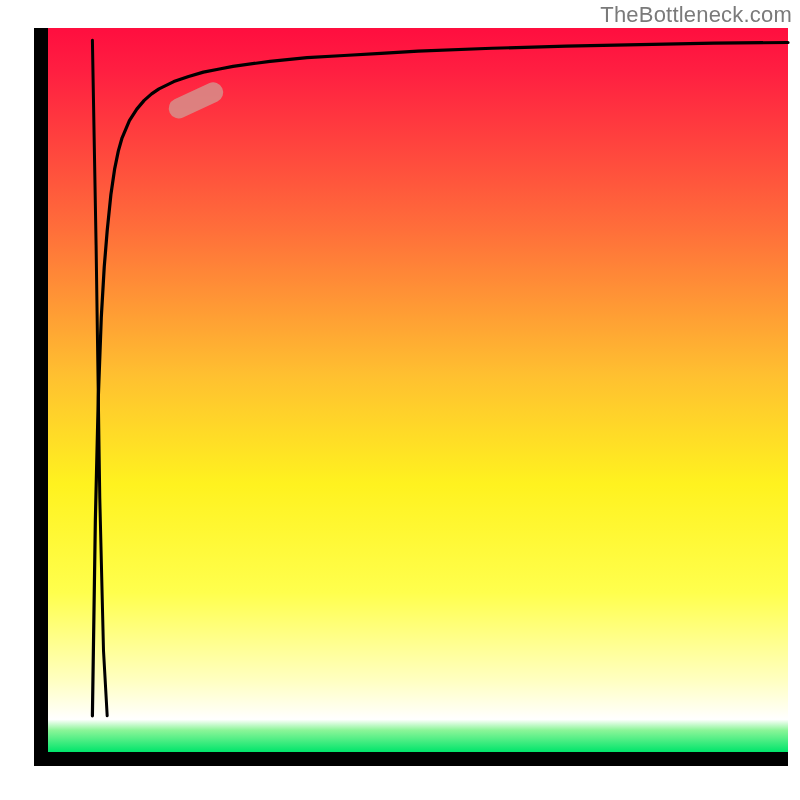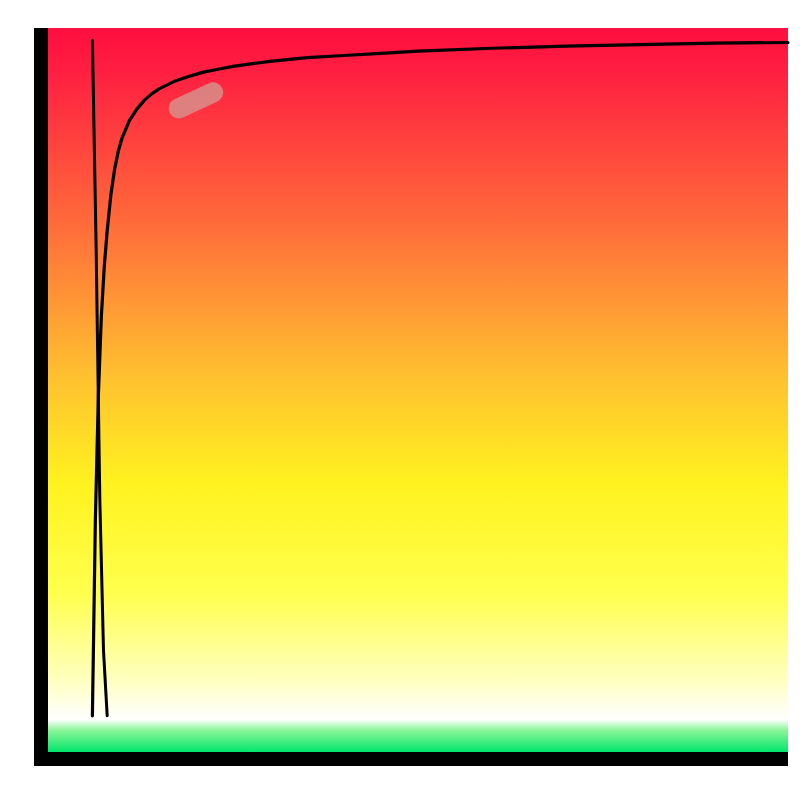--- a/index.html
+++ b/index.html
@@ -30,20 +30,21 @@
   svg.chart {
     display: block;
     width: 800px;
     height: 800px;
   }
 </style>
 </head>
 <body>
 
 <div class="chart-wrap">
+  <div class="watermark">TheBottleneck.com</div>
   <svg class="chart" viewBox="0 0 800 800" xmlns="http://www.w3.org/2000/svg">
     <defs>
       <linearGradient id="bg-grad" x1="0" y1="0" x2="0" y2="1">
           <stop offset="0.00%" stop-color="#ff0e3f"></stop>
           <stop offset="6.00%" stop-color="#ff1f41"></stop>
           <stop offset="28.00%" stop-color="#ff6f3a"></stop>
           <stop offset="48.00%" stop-color="#ffc030"></stop>
           <stop offset="63.00%" stop-color="#fff21f"></stop>
           <stop offset="78.00%" stop-color="#ffff4d"></stop>
           <stop offset="90.00%" stop-color="#ffffc0"></stop>

